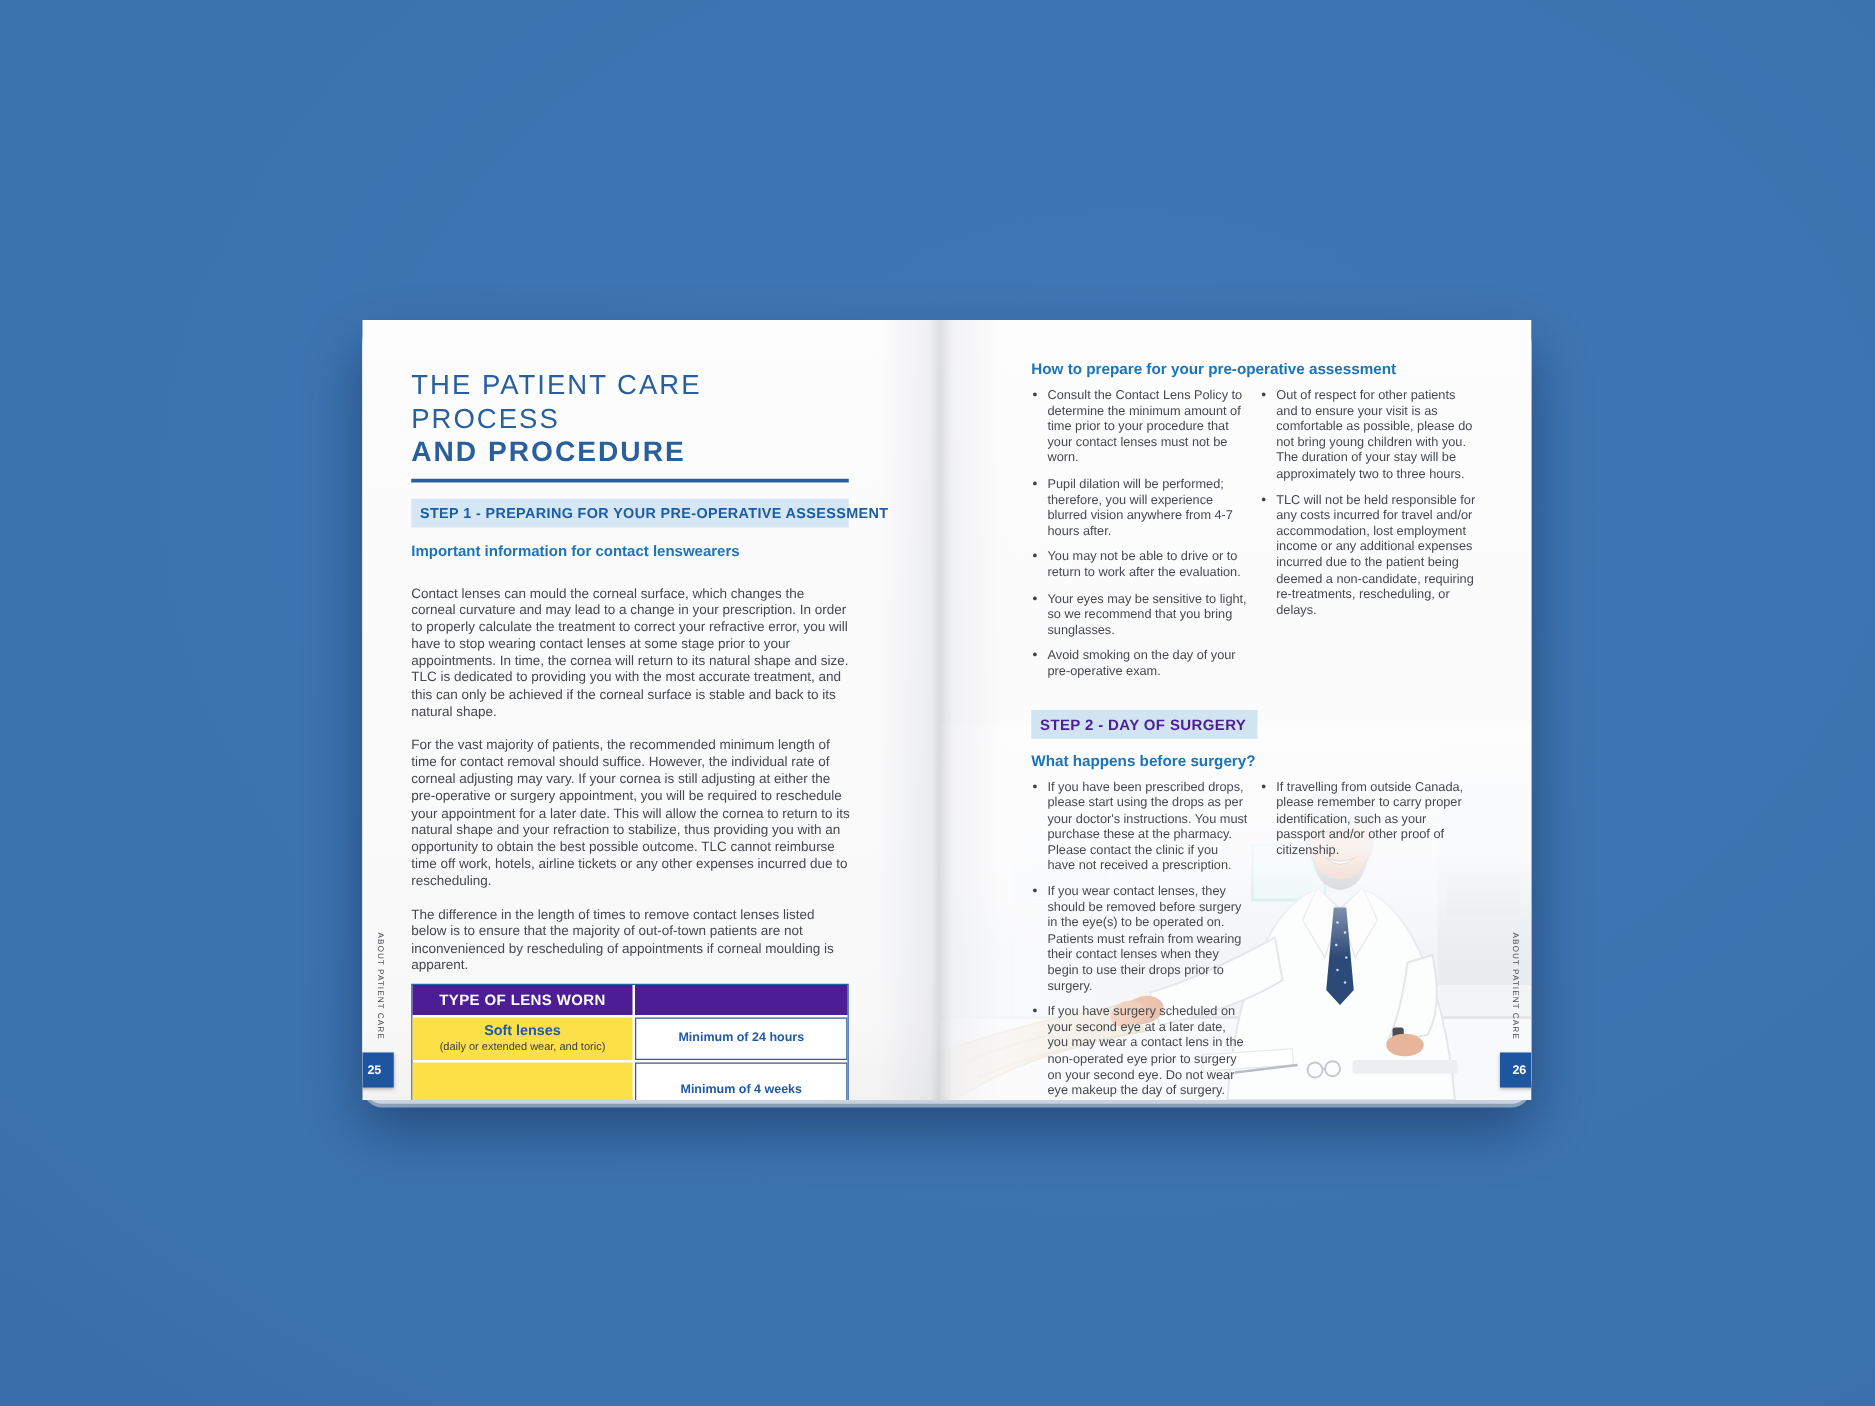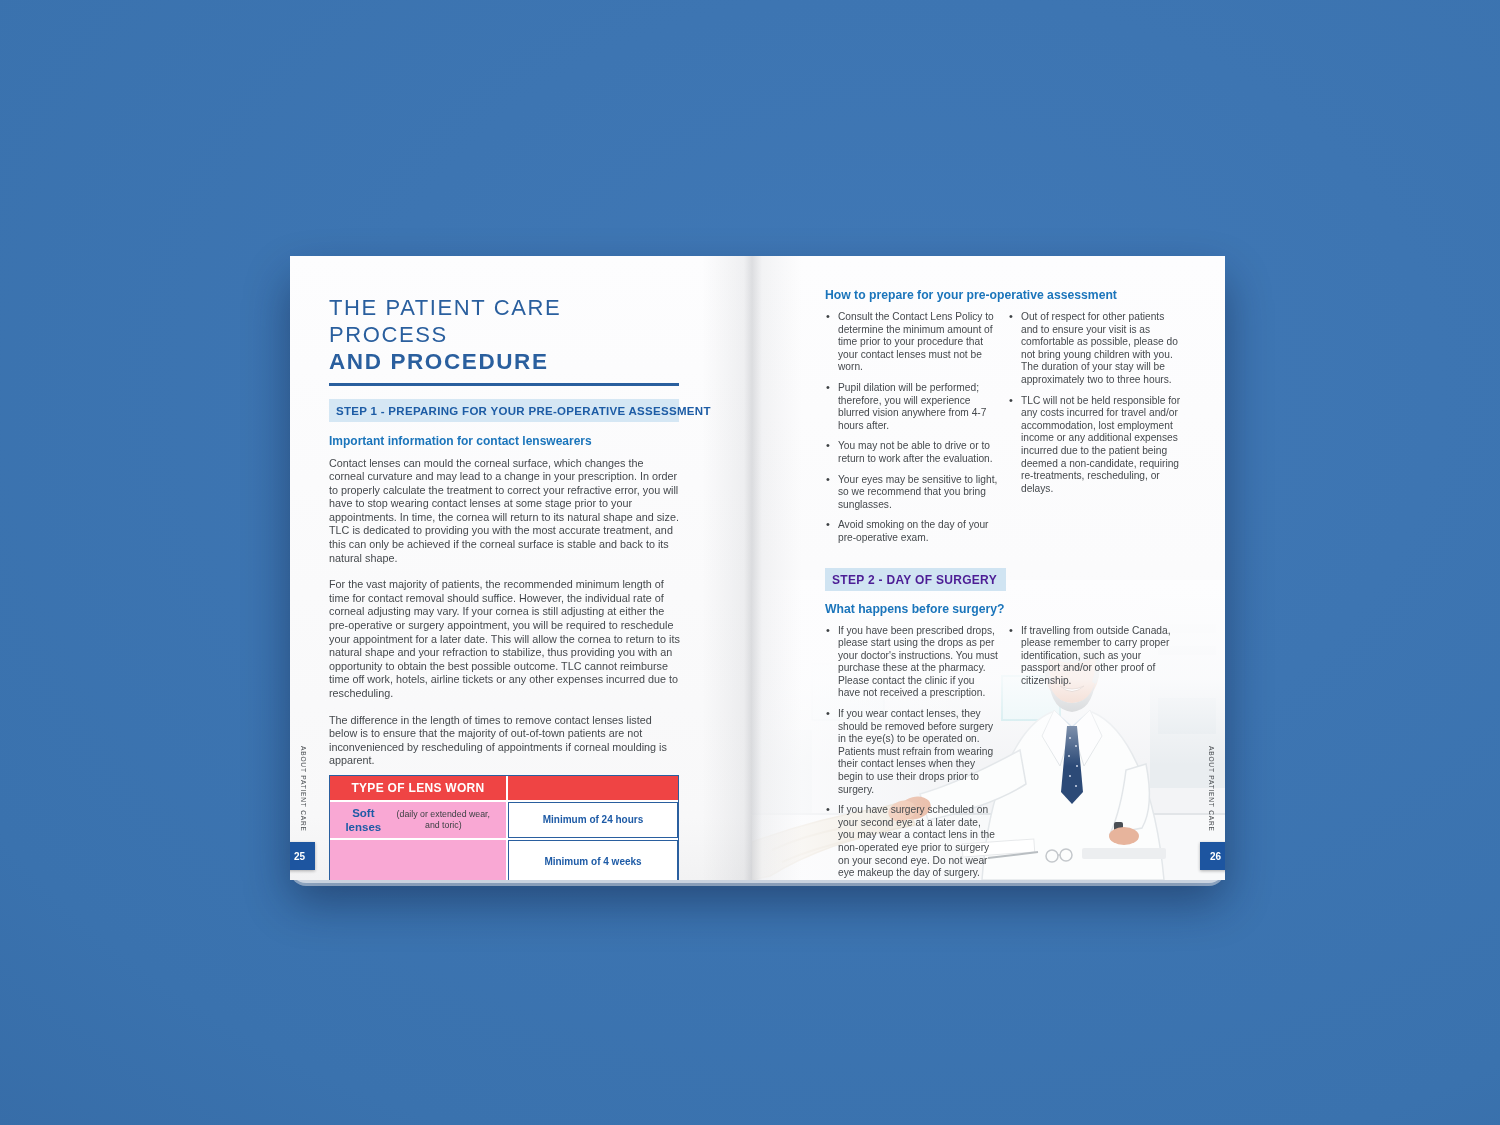--- a/index.html
+++ b/index.html
@@ -30,26 +30,26 @@
   .doc-title { color:#2a5f9e; letter-spacing:1.6px; }
   .doc-title .t1 { font-size:22px; font-weight:400; line-height:27px; }
   .doc-title .t2 { font-size:22.5px; font-weight:700; line-height:28px; }
   .title-rule { margin-top:7px; height:2.5px; background:#2a5f9e; width:350px; }
 
   .step-band {
     margin-top:13px; background:#d5e7f4; color:#1d5ca5; font-weight:700;
     font-size:11.5px; letter-spacing:.3px; padding:6px 7px 5px 7px; width:350px; white-space:nowrap;
   }
   .blue-subhead { margin-top:12px; color:#1b75bb; font-weight:700; font-size:12px; }
-  .body-par { margin-top:9px; color:#45494d; font-size:10.8px; line-height:13.6px; width:352px; }
+  .body-par { margin-top:21px; color:#45494d; font-size:10.8px; line-height:13.6px; width:352px; }
   .removal-head { margin-top:11px; color:#1b75bb; font-weight:700; font-size:12px; line-height:15px; width:340px; }
 
   .lens-table { margin-top:7px; width:350px; border:1.5px solid #2a5f9f; background:#fff; display:grid; grid-template-columns:176px 1fr; gap:2px; }
-  .lt-head { background:#ef4444; color:#fff; font-weight:700; font-size:12px; letter-spacing:.3px; display:flex; align-items:center; justify-content:center; height:24px; }
-  .lt-lens { background:#f9a8d4; display:flex; flex-direction:row; align-items:center; justify-content:center; text-align:center; padding:4px 8px; }
+  .lt-head { background:#4c1d95; color:#fff; font-weight:700; font-size:12px; letter-spacing:.3px; display:flex; align-items:center; justify-content:center; height:24px; }
+  .lt-lens { background:#fde047; display:flex; flex-direction:column; align-items:center; justify-content:center; text-align:center; padding:4px 8px; }
   .lt-lens .nm { color:#1e5ba6; font-weight:700; font-size:11.5px; line-height:14px; }
   .lt-lens .dt { color:#3c4043; font-size:8.8px; line-height:11px; }
   .lt-val { background:#fff; border:1px solid #2a5f9f; display:flex; align-items:center; justify-content:center; color:#1e5ba6; font-weight:700; font-size:10px; }
   .row1 { min-height:34px; } .row2 { min-height:44px; }
 
   
   .rp-content { position:relative; z-index:3; padding:32px 43px 0 73px; }
   .prep-head { color:#1b75bb; font-weight:700; font-size:12.2px; }
   .cols { display:flex; margin-top:9px; }
   .col { width:176px; } .col + .col { margin-left:9px; }

